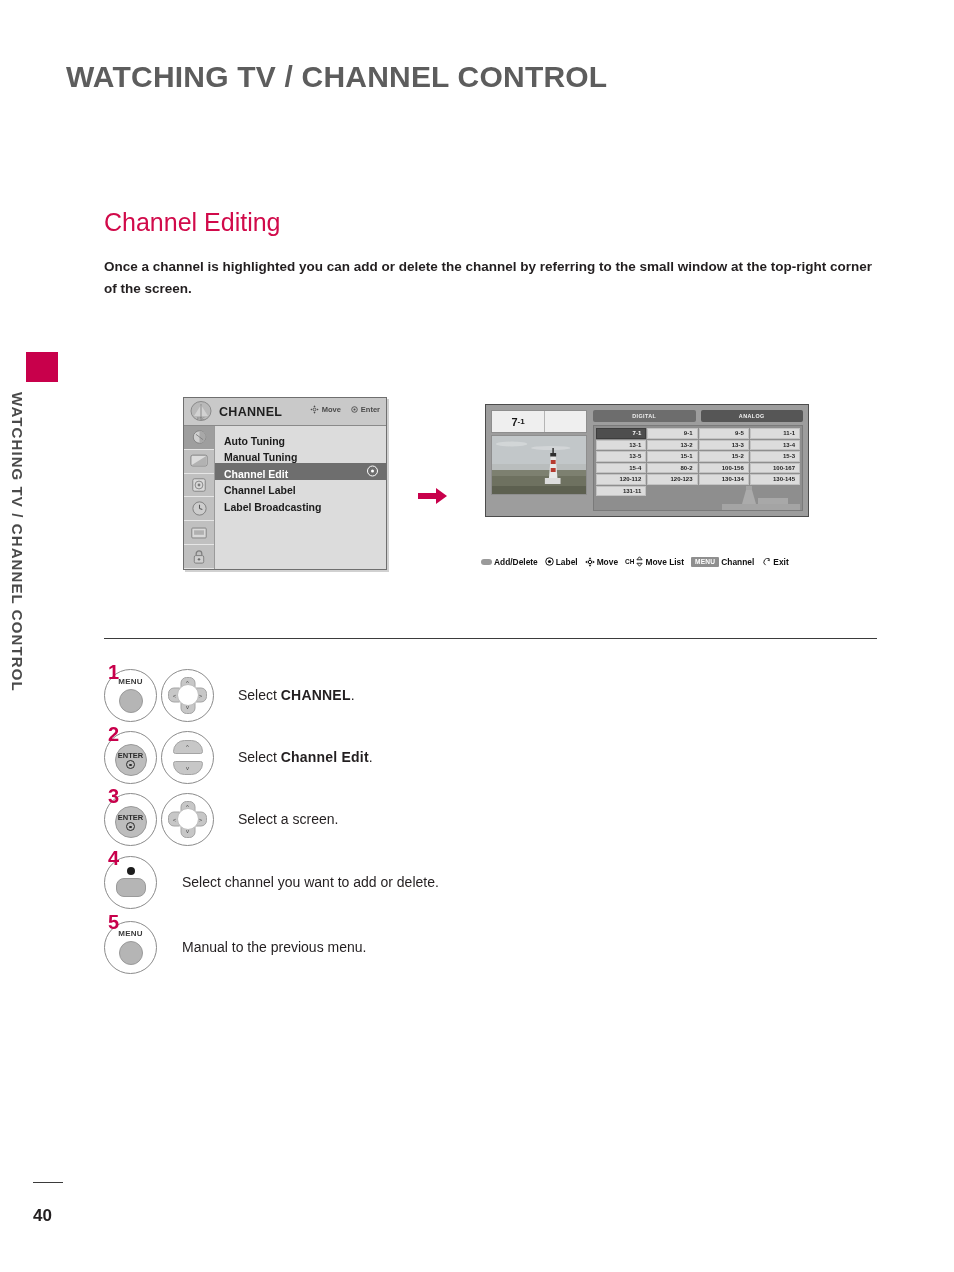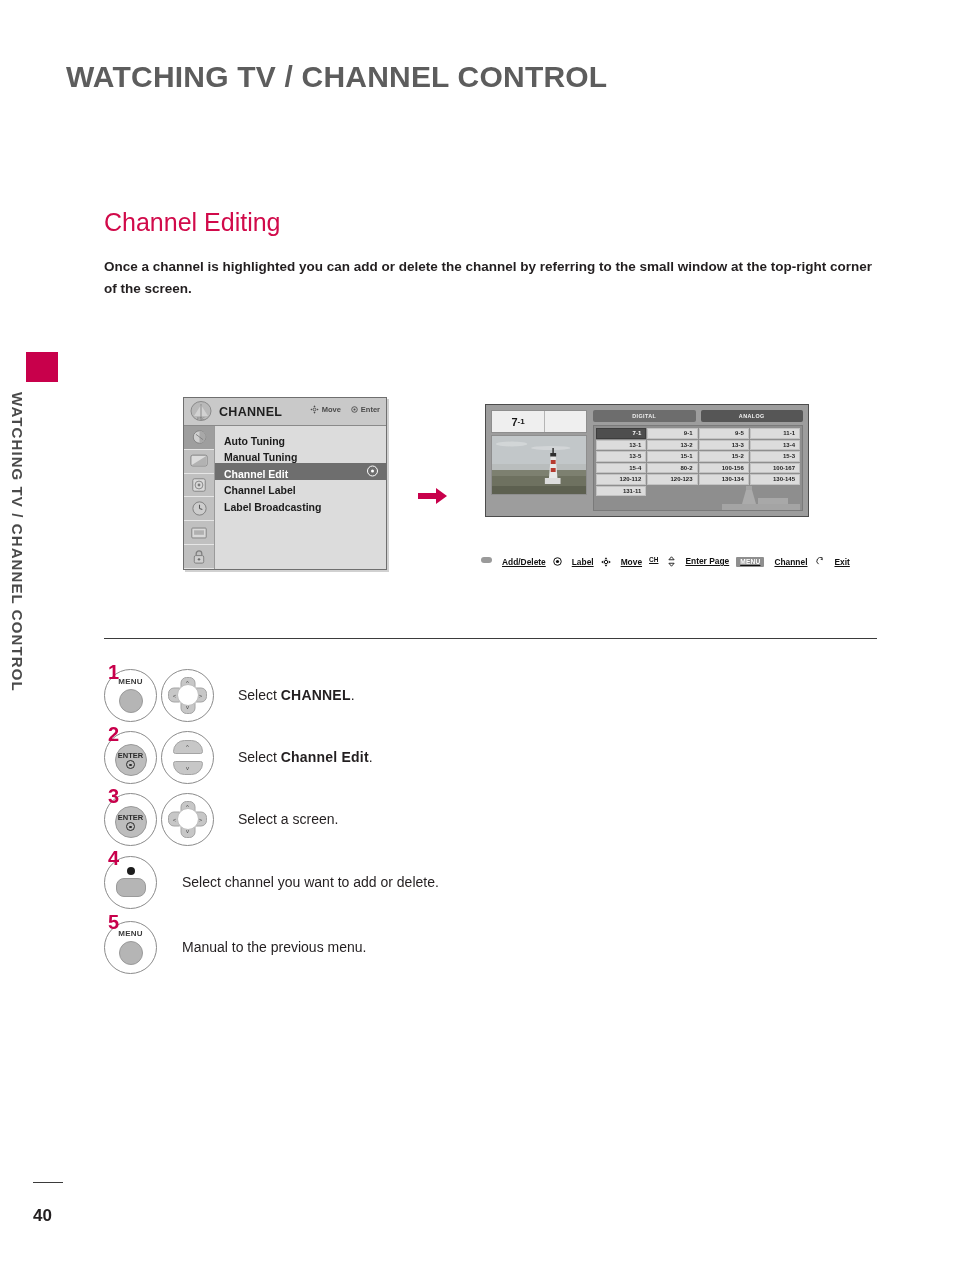--- a/index.html
+++ b/index.html
@@ -133,21 +133,21 @@
   .tv-ghost{
     position:absolute;right:2px;bottom:0;width:78px;height:26px;z-index:1;
     opacity:.35;
   }
   
   .tv-legend{
     position:absolute;left:481px;top:556px;
     display:flex;align-items:center;gap:7px;
     font-size:8.4px;font-weight:700;color:#111;white-space:nowrap;
   }
-  .tv-legend .lg{display:flex;gap:10px;text-decoration:underline;}
+  .tv-legend .lg{display:flex;align-items:center;gap:2px;}
   .tv-legend .pill{
     width:11px;height:6px;border-radius:4px;background:#9a9a9a;display:block;
   }
   .tv-legend .menukey{
     background:#8f8f8f;color:#fff;font-size:6.6px;padding:1.5px 4px;
     border-radius:1px;letter-spacing:.2px;
   }
   .tv-legend .chlbl{font-size:6.5px;font-weight:700;}
   
   .divider{
@@ -437,21 +437,21 @@
         <path d="M5 .2 L6.4 2.3 L3.6 2.3 Z M5 9.8 L3.6 7.7 L6.4 7.7 Z M.2 5 L2.3 3.6 L2.3 6.4 Z M9.8 5 L7.7 6.4 L7.7 3.6 Z" fill="#111"></path>
       </svg>
     <span>Move</span>
   </span>
   <span class="lg">
     <span class="chlbl">CH</span>
     <svg width="7" height="11" viewBox="0 0 8 12">
         <path d="M4 .6 L7 4 H1 Z" fill="none" stroke="#111" stroke-width="1"></path>
         <path d="M4 11.4 L1 8 H7 Z" fill="none" stroke="#111" stroke-width="1"></path>
       </svg>
-    <span>Enter Page</span>
+    <span>Move List</span>
   </span>
   <span class="lg">
     <span class="menukey">MENU</span>
     <span>Channel</span>
   </span>
   <span class="lg">
     <svg width="10" height="8" viewBox="0 0 11 9">
         <path d="M9.5 1 A4 4 0 1 0 5 8" fill="none" stroke="#111" stroke-width="1"></path>
         <path d="M9.5 1 L7 2.4 L9.6 3.6 Z" fill="#111"></path>
       </svg>

